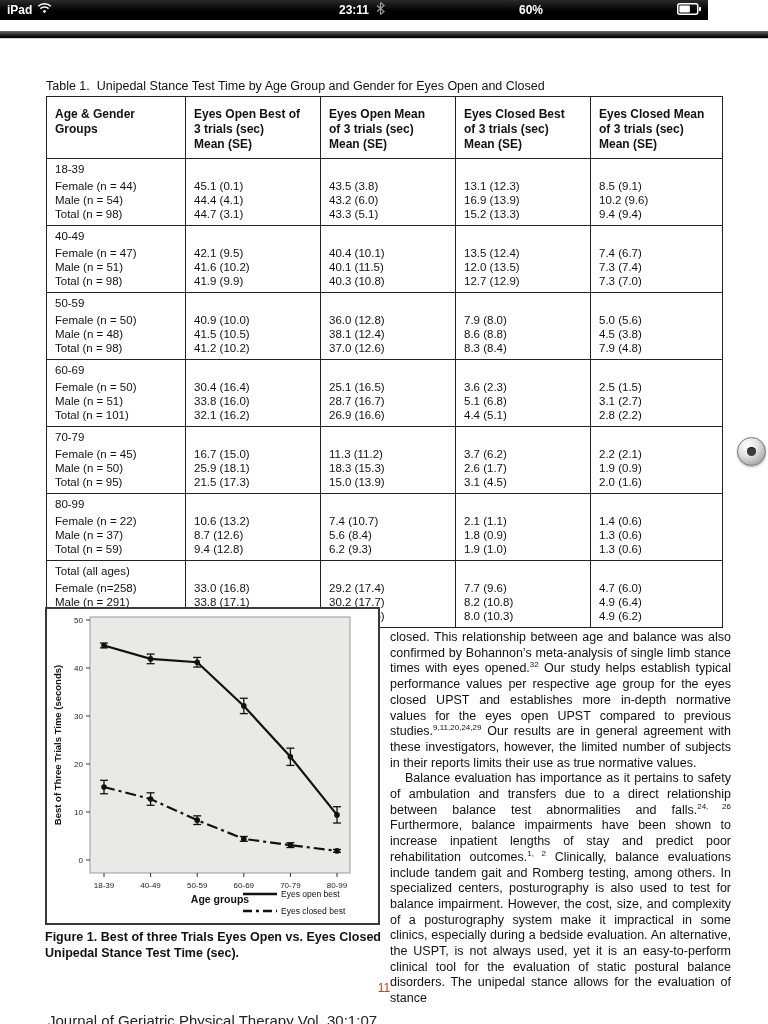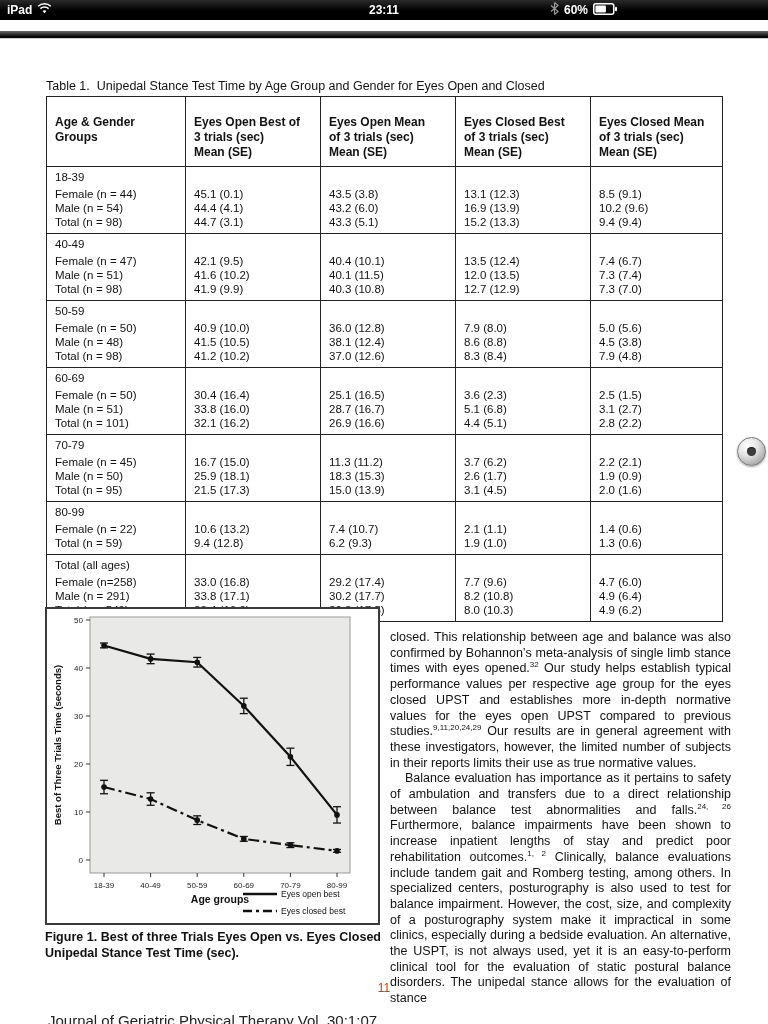--- a/index.html
+++ b/index.html
@@ -2,26 +2,26 @@
 <html><head>
 <meta charset="utf-8">
 <style>
   html,body{margin:0;padding:0;}
   body{
     width:768px;height:1024px;position:relative;overflow:hidden;
     background:#ffffff;font-family:"Liberation Sans",sans-serif;color:#111;
   }
   
   .status-bar{
-    position:absolute;top:0;left:0;width:768px;height:20px;
+    position:absolute;top:0;left:0;width:708px;height:20px;
     background:linear-gradient(#2a2a2a,#000 55%);color:#fff;
     display:flex;align-items:center;font-size:12px;font-weight:bold;
   }
   .sb-left,.sb-right{flex:1;display:flex;align-items:center;gap:5px;padding:0 7px;}
-  .sb-right{justify-content:center;}
+  .sb-right{justify-content:space-between;}
   .sb-center{flex:0 0 auto;text-align:center;}
   
   .page-edge{
     position:absolute;top:31px;left:0;width:768px;height:7px;
     background:linear-gradient(#6b6b6b,#121212 70%,#000);
     border-bottom:1px solid #cfcfcf;
   }
   
   .table-title{
     position:absolute;left:46px;top:79px;width:680px;
@@ -33,21 +33,21 @@
     border:1.5px solid #222;
   }
   table.data-table th,table.data-table td{
     border-left:1px solid #222;padding:0 2px 0 8px;vertical-align:top;
     font-size:11.5px;line-height:14px;text-align:left;font-weight:normal;
     overflow:hidden;white-space:nowrap;
   }
   table.data-table th:first-child,table.data-table td:first-child{border-left:none;}
   table.data-table thead th{
     font-weight:bold;font-size:12px;line-height:15px;
-    padding-top:18px;padding-bottom:6px;border-bottom:1px solid #222;
+    padding-top:10px;padding-bottom:6px;border-bottom:1px solid #222;
   }
   table.data-table tbody{border-top:1px solid #222;}
   tr.glabel td{padding-top:3px;height:17px;}
   tr.drow td{height:14px;}
   tr.dlast td{padding-bottom:4px;}
   
   .figure-box{
     position:absolute;left:45px;top:607px;width:335px;height:318px;
     border:2px solid #3a3a3a;background:#fff;box-sizing:border-box;
   }
@@ -314,20 +314,27 @@
           <td></td>
           <td></td>
           <td></td>
         </tr>
         <tr class="drow">
           <td>Female (n = 22)</td>
           <td>10.6 (13.2)</td>
           <td>7.4 (10.7)</td>
           <td>2.1 (1.1)</td>
           <td>1.4 (0.6)</td>
+        </tr>
+        <tr class="drow">
+          <td>Male (n = 37)</td>
+          <td>8.7 (12.6)</td>
+          <td>5.6 (8.4)</td>
+          <td>1.8 (0.9)</td>
+          <td>1.3 (0.6)</td>
         </tr>
         <tr class="drow dlast">
           <td>Total (n = 59)</td>
           <td>9.4 (12.8)</td>
           <td>6.2 (9.3)</td>
           <td>1.9 (1.0)</td>
           <td>1.3 (0.6)</td>
         </tr>
       </tbody>
       <tbody>

